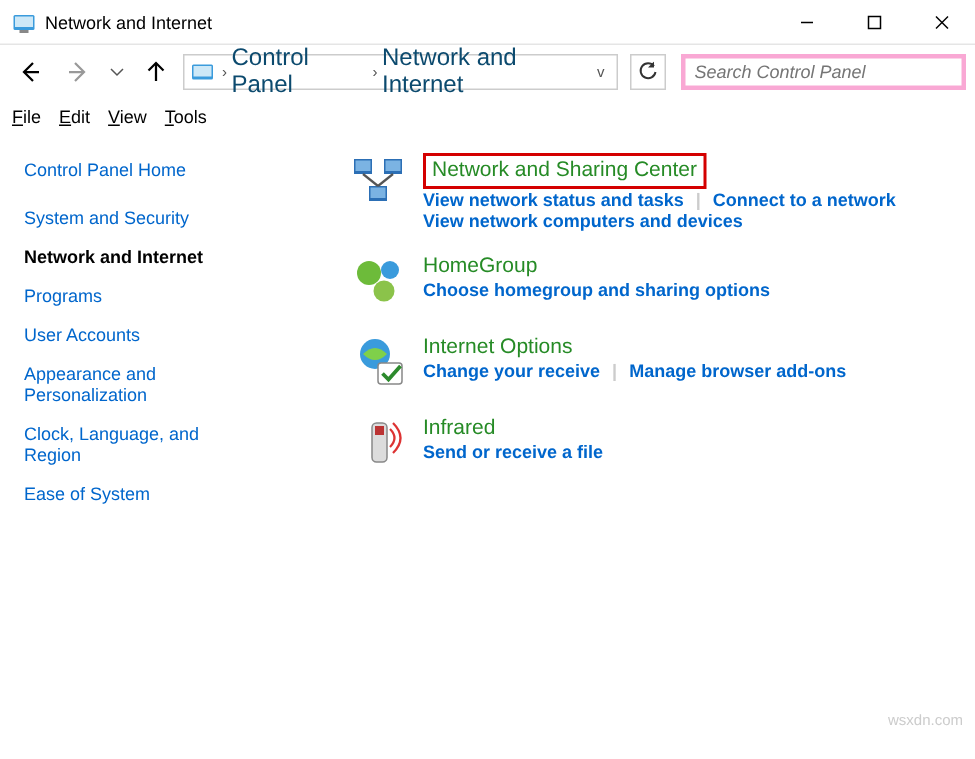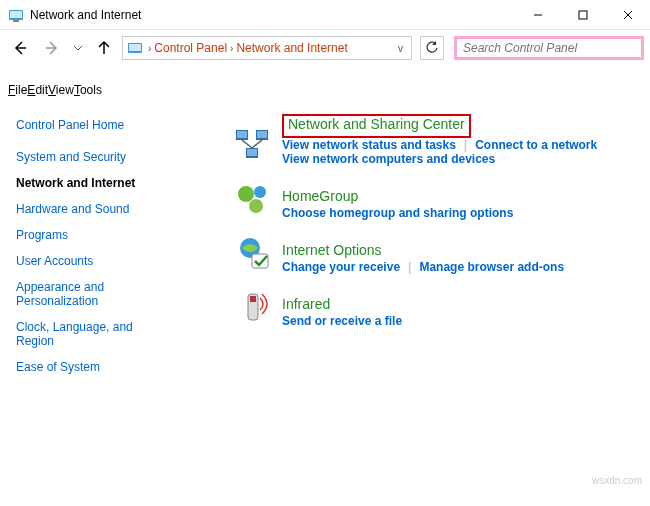--- a/index.html
+++ b/index.html
@@ -13,38 +13,38 @@
 .winbtn { width: 45px; height: 30px; display: flex; align-items: center; justify-content: center; }
 .winbtn svg { display: block; }
 
 
 .navbar { display: flex; align-items: center; height: 36px; padding: 0 6px; gap: 4px; }
 .navbtn { width: 28px; height: 28px; display: flex; align-items: center; justify-content: center; color: #606060; }
 .navbtn.active { color: #000; }
 .addr { display: flex; align-items: center; border: 1px solid #ccc; height: 24px; padding: 0 4px; flex: 0 0 290px; }
 .addr .bicon { width: 16px; height: 16px; margin-right: 2px; }
 .addr .sep { margin: 0 3px; color: #555; font-size: 10px; }
-.addr .crumb { color: #c2410c; font-size: 12px; }
+.addr .crumb { color: #0c4a6e; font-size: 16px; }
 .addr .chev { margin-left: auto; color: #555; font-size: 10px; padding: 0 4px; }
 .refresh { width: 24px; height: 24px; border: 1px solid #ccc; display: flex; align-items: center; justify-content: center; margin-left: 4px; }
 .search { border: 3px solid #f9a8d4; height: 24px; flex: 1; margin-left: 6px; padding: 0 6px; font-size: 12px; color: #777; font-style: italic; }
 
 
-.menubar { display: flex; align-items: center; height: 24px; padding: 0 8px; gap: 0; font-size: 12px; margin-top: 12px; margin-bottom: 4px; }
+.menubar { display: flex; align-items: center; height: 24px; padding: 0 8px; gap: 12px; font-size: 12px; margin-top: 0; margin-bottom: 4px; }
 .menuitem { text-decoration: underline; text-decoration-color: transparent; }
 .menuitem .ul { text-decoration: underline; }
 
 
 .content { display: flex; gap: 48px; }
 .sidebar { width: 180px; padding: 12px 10px 0 16px; }
 .sidebar a { display: block; color: #0066cc; font-size: 12px; margin-bottom: 12px; cursor: pointer; }
 .sidebar a.current { color: #000; font-weight: bold; }
 
 .main { flex: 1; padding: 8px 6px 0 6px; }
-.cat { display: flex; margin-bottom: 14px; align-items: flex-end; }
+.cat { display: flex; margin-bottom: 14px; }
 .cat .caticon { width: 40px; height: 40px; margin-right: 8px; flex-shrink: 0; }
 .cat .catbody { flex: 1; }
 .cat h2 { color: #268b26; font-size: 14px; font-weight: normal; margin-bottom: 2px; cursor: pointer; }
 .cat .sublinks { display: flex; flex-wrap: wrap; align-items: center; font-weight: bold; }
 .cat .sublinks a { color: #0066cc; font-size: 12px; cursor: pointer; }
 .cat .sublinks .div { color: #ccc; margin: 0 8px; }
 .highlight-box { border: 2px solid #d40000; display: inline-block; padding: 0 4px 2px 4px; }
 
 .watermark { position: absolute; bottom: 20px; right: 8px; font-size: 10px; color: #ccc; }
 
@@ -131,21 +131,20 @@
   <span class="menuitem"><span class="ul">V</span>iew</span>
   <span class="menuitem"><span class="ul">T</span>ools</span>
 </div>
 
 <div class="content">
   <div class="sidebar">
     <a>Control Panel Home</a>
     <div style="height:6px"></div>
     <a>System and Security</a>
     <a class="current">Network and Internet</a>
-    <a>Hardware and Sound</a>
     <a>Programs</a>
     <a>User Accounts</a>
     <a>Appearance and Personalization</a>
     <a>Clock, Language, and Region</a>
     <a>Ease of System</a>
   </div>
 
   <div class="main">
 
     <div class="cat">

